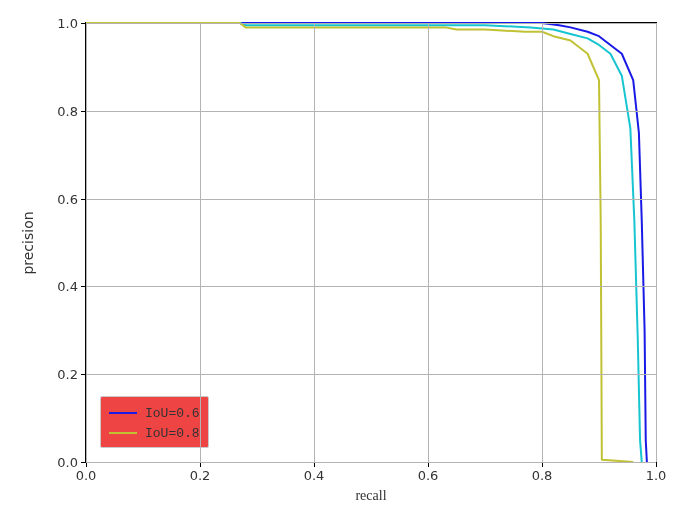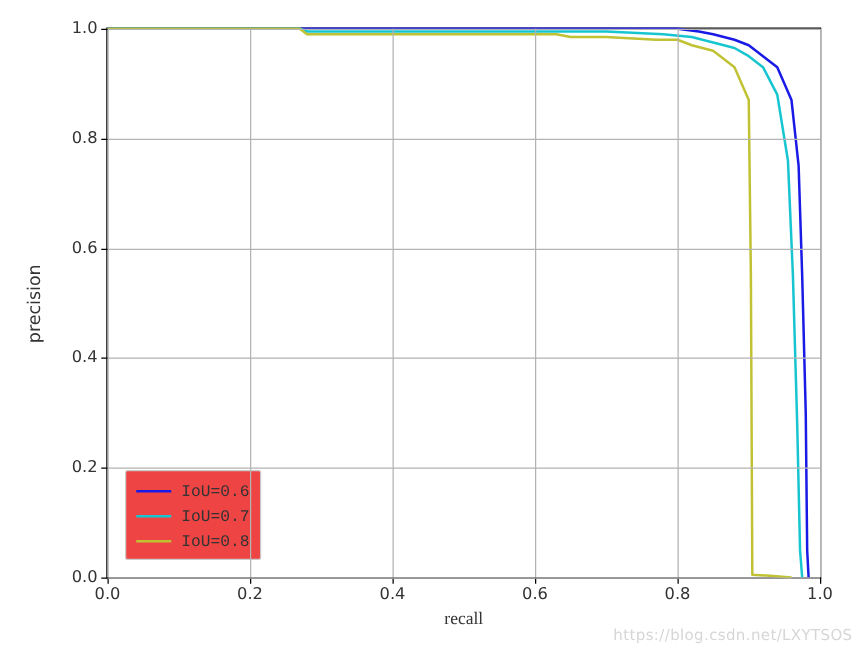--- a/index.html
+++ b/index.html
@@ -136,24 +136,20 @@
         <polyline points="0.00,0.00 153.90,0.00 159.60,2.19 285.00,2.19 399.00,2.19 444.60,4.39 467.40,6.58 484.50,10.98 501.60,15.37 513.00,21.95 524.40,30.73 535.80,52.68 544.35,105.36 548.34,197.55 551.76,316.08 554.04,417.05 555.75,439.00" fill="none" stroke="#17c5d1" stroke-width="2" stroke-linejoin="round"></polyline>
         <polyline points="0.00,0.00 153.90,0.00 159.60,4.39 285.00,4.39 359.10,4.39 370.50,6.58 399.00,6.58 438.90,8.78 456.00,8.78 467.40,13.17 484.50,17.56 501.60,30.73 513.00,57.07 514.71,197.55 515.85,436.81 530.10,437.68 547.20,439.00" fill="none" stroke="#c0c234" stroke-width="2" stroke-linejoin="round"></polyline>
       </svg>
 
     <div class="legend">
       <div class="legend-row">
         <div class="legend-swatch" style="background:#1a1ae6"></div>
         <span>IoU=0.6</span>
       </div>
       <div class="legend-row">
-        <div class="legend-swatch" style="background:#17c5d1"></div>
-        <span>IoU=0.7</span>
-      </div>
-      <div class="legend-row">
         <div class="legend-swatch" style="background:#c0c234"></div>
         <span>IoU=0.8</span>
       </div>
     </div>
 
     <div class="xlabel">recall</div>
     <div class="ylabel">precision</div>
   <div class="grid-line v" style="left: 0px;"></div>
       <div class="tick-mark-x" style="left: 0px;"></div>
       <div class="tick-label-x" style="left: 0px;">0.0</div>
@@ -185,14 +181,13 @@
       <div class="tick-mark-y" style="top: 175.6px;"></div>
       <div class="tick-label-y" style="top: 175.6px;">0.6</div>
       <div class="grid-line h" style="top: 87.8px;"></div>
       <div class="tick-mark-y" style="top: 87.8px;"></div>
       <div class="tick-label-y" style="top: 87.8px;">0.8</div>
       <div class="grid-line h" style="top: 0px;"></div>
       <div class="tick-mark-y" style="top: 0px;"></div>
       <div class="tick-label-y" style="top: 0px;">1.0</div>
     </div>
 
-  <div class="watermark">https://blog.csdn.net/LXYTSOS</div>
 </div>
 
 </body></html>

